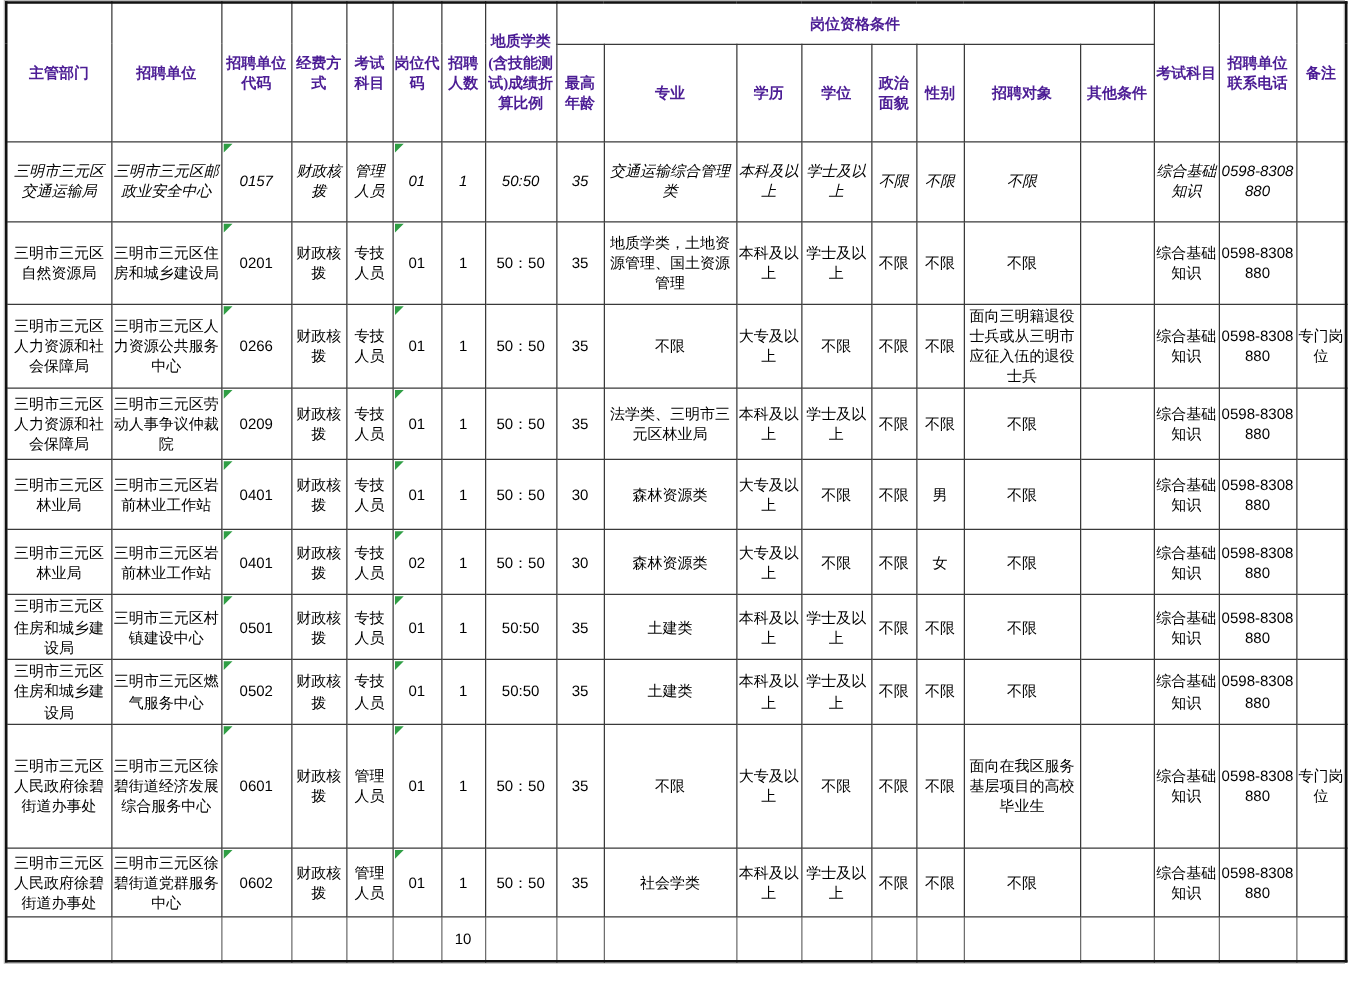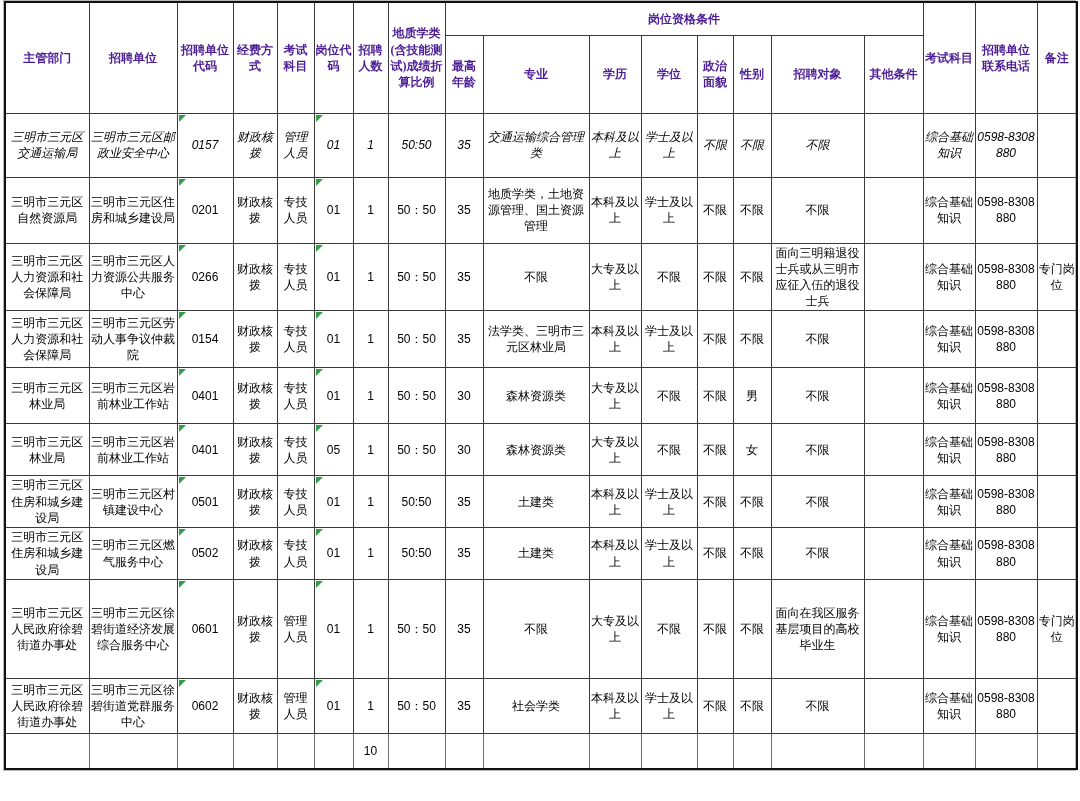--- a/index.html
+++ b/index.html
@@ -143,21 +143,21 @@
     <td><span>不限</span></td>
     <td><span>面向三明籍退役士兵或从三明市应征入伍的退役士兵</span></td>
     <td><span></span></td>
     <td><span>综合基础知识</span></td>
     <td><span>0598-8308880</span></td>
     <td><span>专门岗位</span></td>
   </tr>
         <tr class="data-row">
     <td><span>三明市三元区人力资源和社会保障局</span></td>
     <td><span>三明市三元区劳动人事争议仲裁院</span></td>
-    <td><span class="tri"></span><span>0154</span></td>
+    <td><span class="tri"></span><span>0209</span></td>
     <td><span>财政核拨</span></td>
     <td><span>专技人员</span></td>
     <td><span class="tri"></span><span>01</span></td>
     <td><span>1</span></td>
     <td><span>50：50</span></td>
     <td><span>35</span></td>
     <td><span>法学类、三明市三元区林业局</span></td>
     <td><span>本科及以上</span></td>
     <td><span>学士及以上</span></td>
     <td><span>不限</span></td>
@@ -188,21 +188,21 @@
     <td><span>综合基础知识</span></td>
     <td><span>0598-8308880</span></td>
     <td><span></span></td>
   </tr>
         <tr class="data-row">
     <td><span>三明市三元区林业局</span></td>
     <td><span>三明市三元区岩前林业工作站</span></td>
     <td><span class="tri"></span><span>0401</span></td>
     <td><span>财政核拨</span></td>
     <td><span>专技人员</span></td>
-    <td><span class="tri"></span><span>05</span></td>
+    <td><span class="tri"></span><span>02</span></td>
     <td><span>1</span></td>
     <td><span>50：50</span></td>
     <td><span>30</span></td>
     <td><span>森林资源类</span></td>
     <td><span>大专及以上</span></td>
     <td><span>不限</span></td>
     <td><span>不限</span></td>
     <td><span>女</span></td>
     <td><span>不限</span></td>
     <td><span></span></td>

